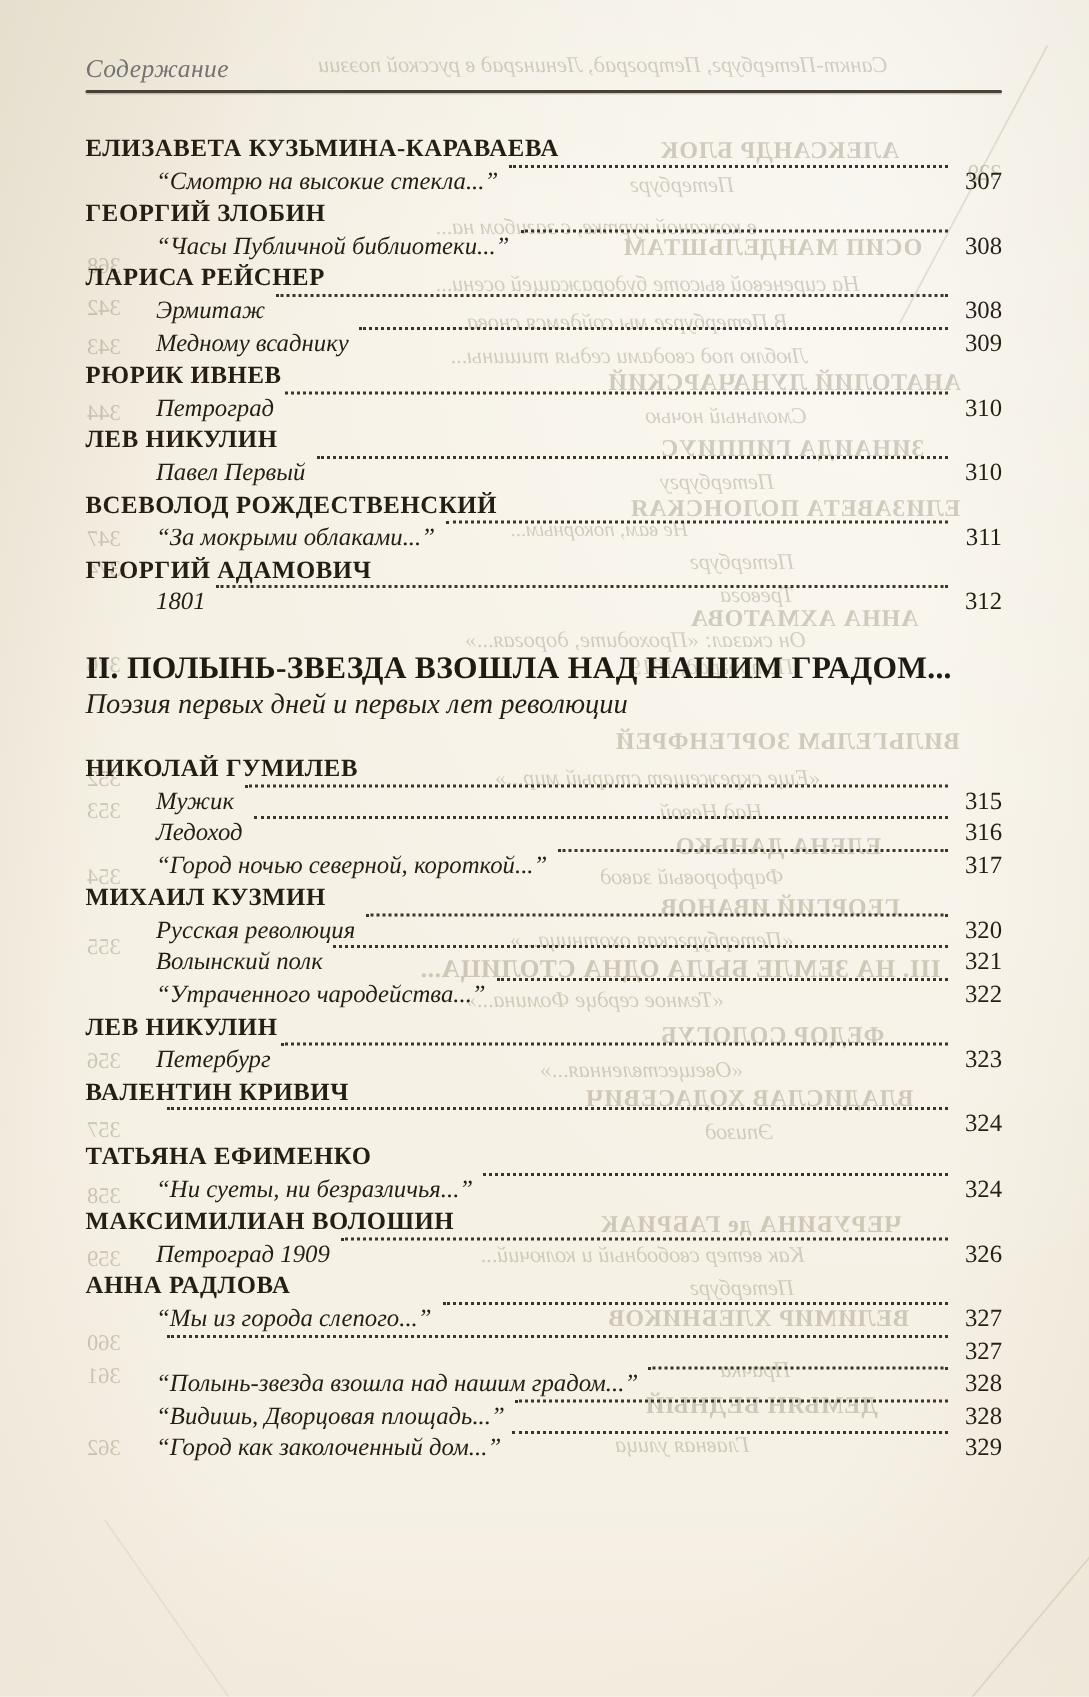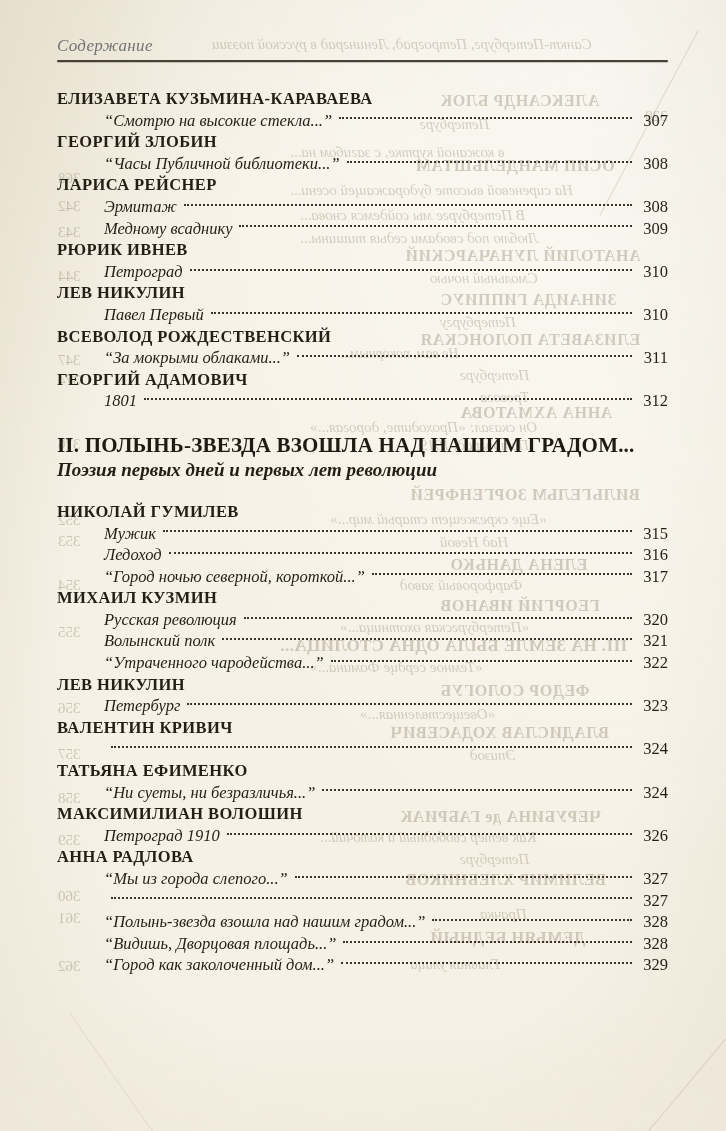--- a/index.html
+++ b/index.html
@@ -43,30 +43,30 @@
     font-style:italic;font-size:17px;color:#737373;letter-spacing:.3px;
   }
   .head-rule{
     position:absolute;left:57px;top:60px;width:611px;height:2.4px;
     background:#47413634;background:#474136;border-radius:1px;
     box-shadow:0 1px 0 rgba(71,65,54,.25);
   }
   .toc{position:absolute;left:57px;top:88px;width:611px;color:#241e15;}
   .row{height:21.6px;line-height:21.6px;font-size:16.5px;}
   .author-row{font-weight:bold;letter-spacing:.4px;white-space:nowrap;}
-  .work-row{display:flex;align-items:center;padding-left:47px;}
+  .work-row{display:flex;align-items:flex-start;padding-left:47px;}
   .work-title{font-style:italic;white-space:nowrap;}
   .leader{flex:1;min-width:18px;border-bottom:2.2px dotted #3c342a;margin:0 2px 4px 7px;}
   .work-page{min-width:34px;text-align:right;white-space:nowrap;}
   .section-heading{
     font-weight:bold;font-size:21px;line-height:25px;letter-spacing:.2px;
     margin-top:21px;white-space:nowrap;color:#1f1a12;
   }
   .section-subtitle{
-    font-weight:bold;font-style:italic;font-size:19px;line-height:24px;
+    font-weight:normal;font-style:italic;font-size:19px;line-height:24px;
     margin-bottom:19px;white-space:nowrap;color:#241e15;
   }
   .folio{
     position:absolute;left:57px;top:1000px;width:566px;text-align:center;
     font-size:18px;letter-spacing:1px;color:#2a241b;
   }
 </style>
 </head>
 <body>
 
@@ -237,21 +237,21 @@
           <span class="work-page">324</span>
         </div>
         <div class="row author-row">ТАТЬЯНА ЕФИМЕНКО</div>
         <div class="row work-row">
           <span class="work-title">“Ни суеты, ни безразличья...”</span>
           <span class="leader"></span>
           <span class="work-page">324</span>
         </div>
         <div class="row author-row">МАКСИМИЛИАН ВОЛОШИН</div>
         <div class="row work-row">
-          <span class="work-title">Петроград 1910</span>
+          <span class="work-title">Петроград 1909</span>
           <span class="leader"></span>
           <span class="work-page">326</span>
         </div>
         <div class="row author-row">АННА РАДЛОВА</div>
         <div class="row work-row">
           <span class="work-title">“Мы из города слепого...”</span>
           <span class="leader"></span>
           <span class="work-page">327</span>
         </div>
         <div class="row work-row">

